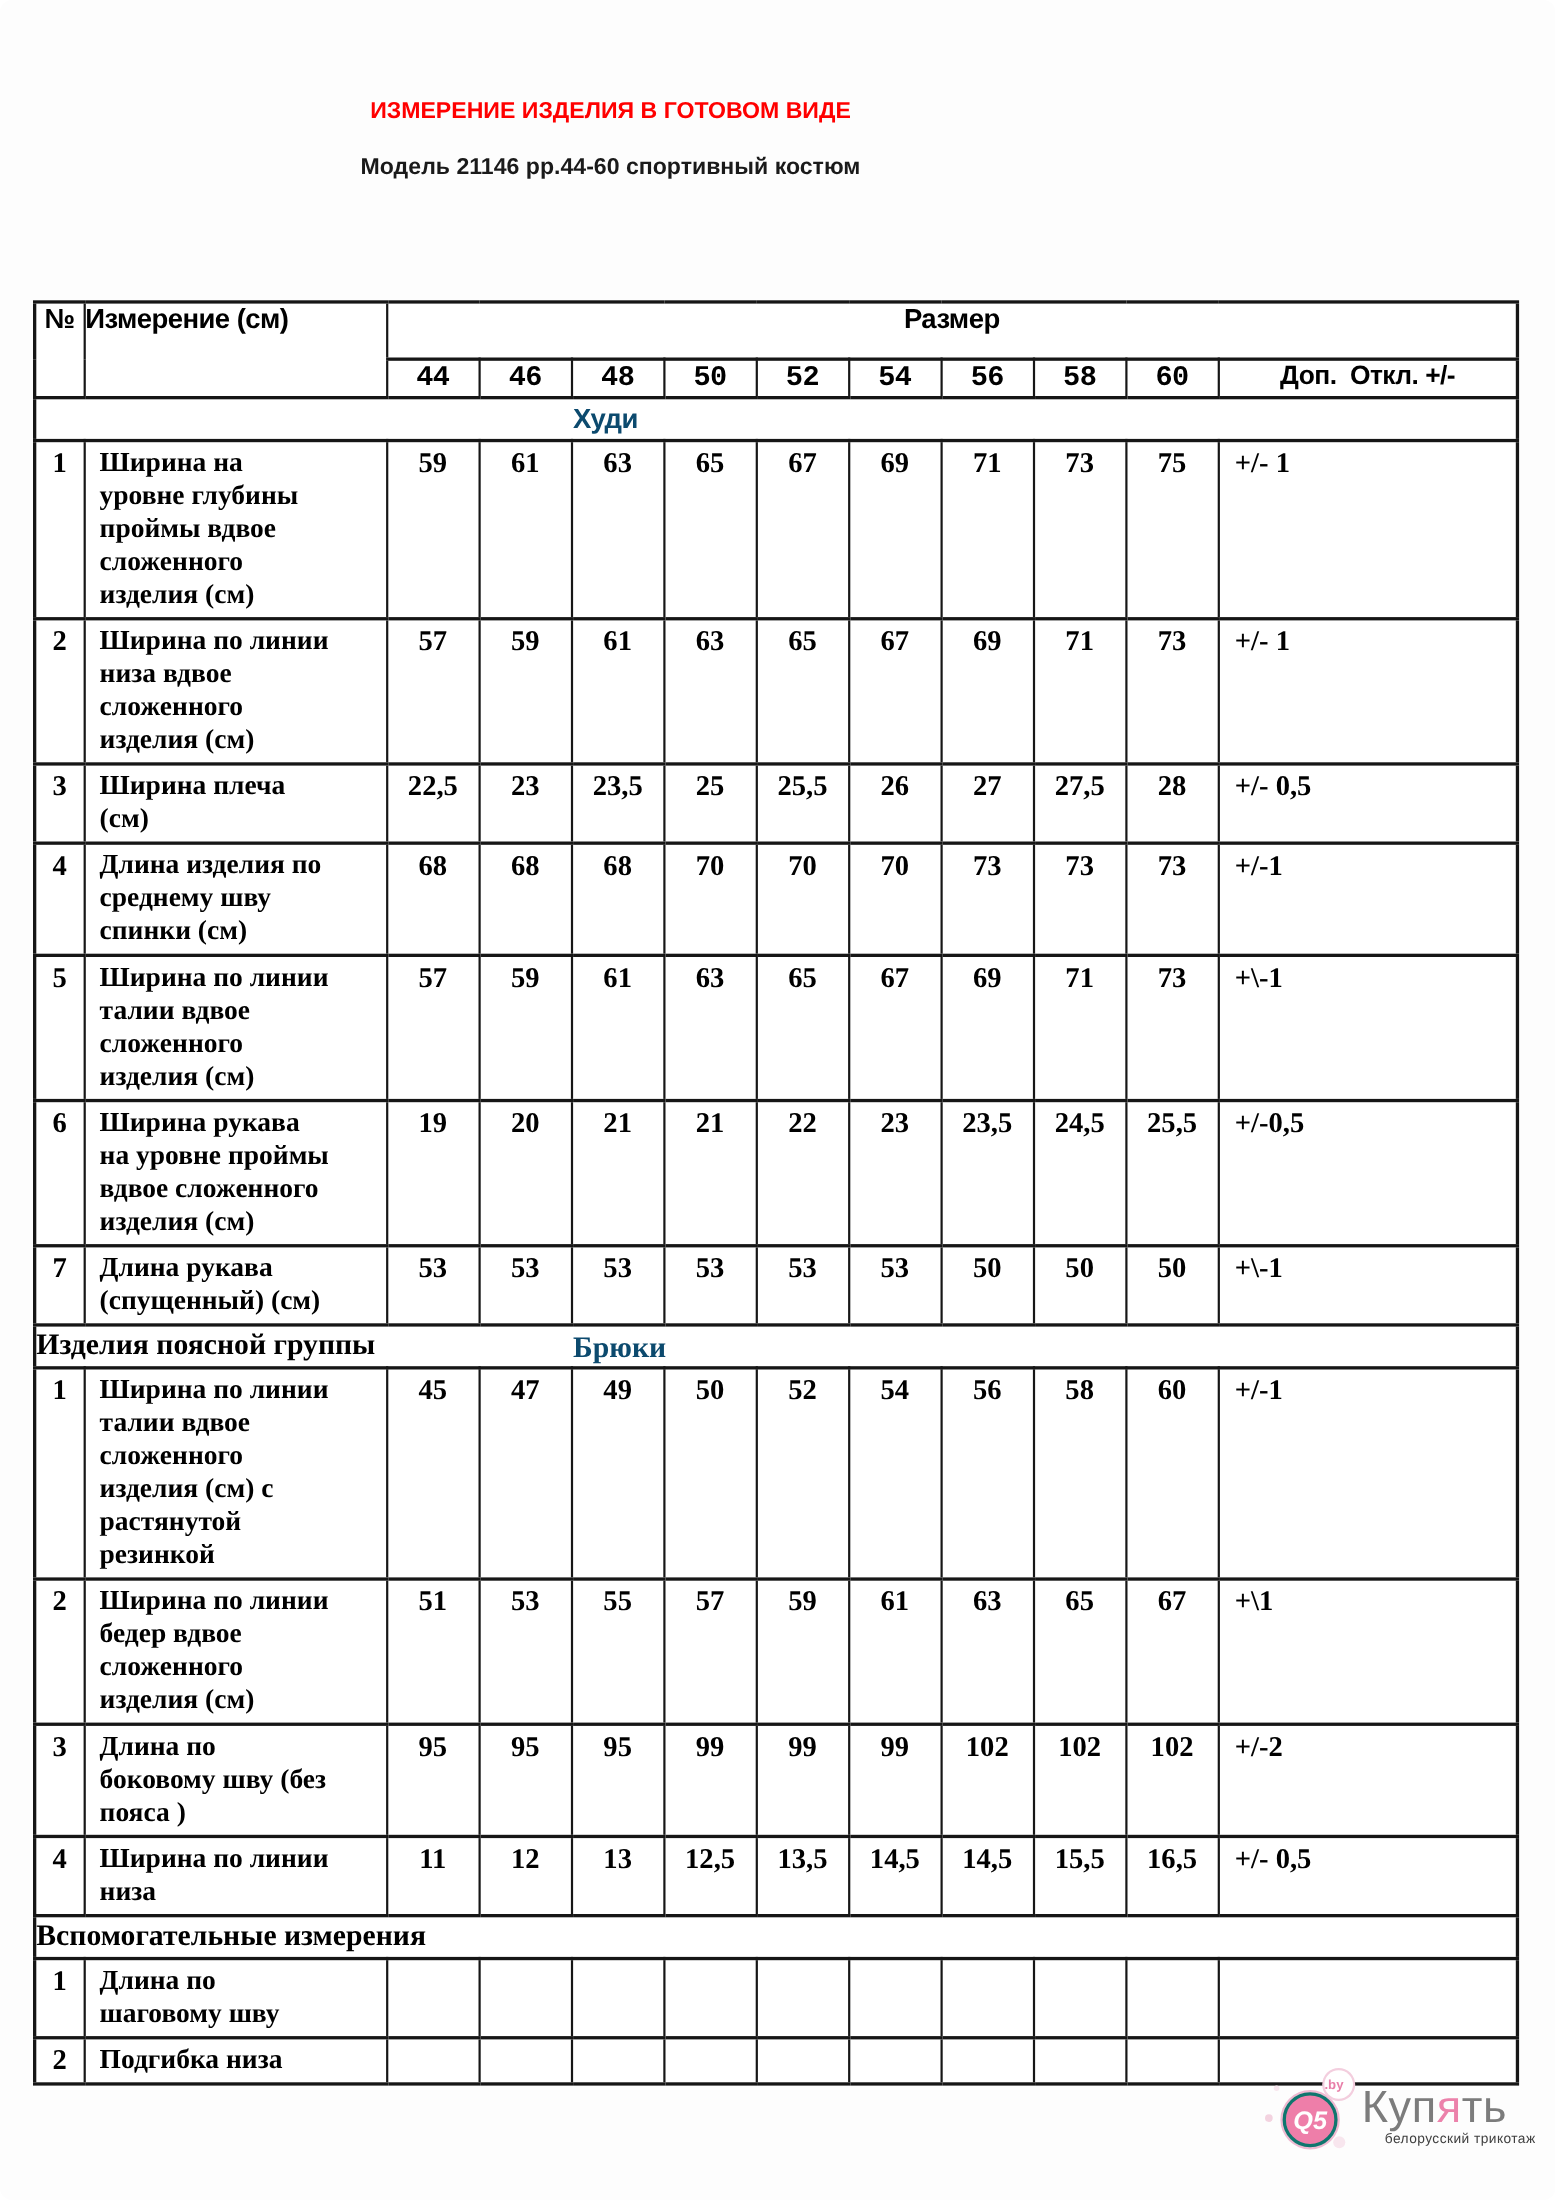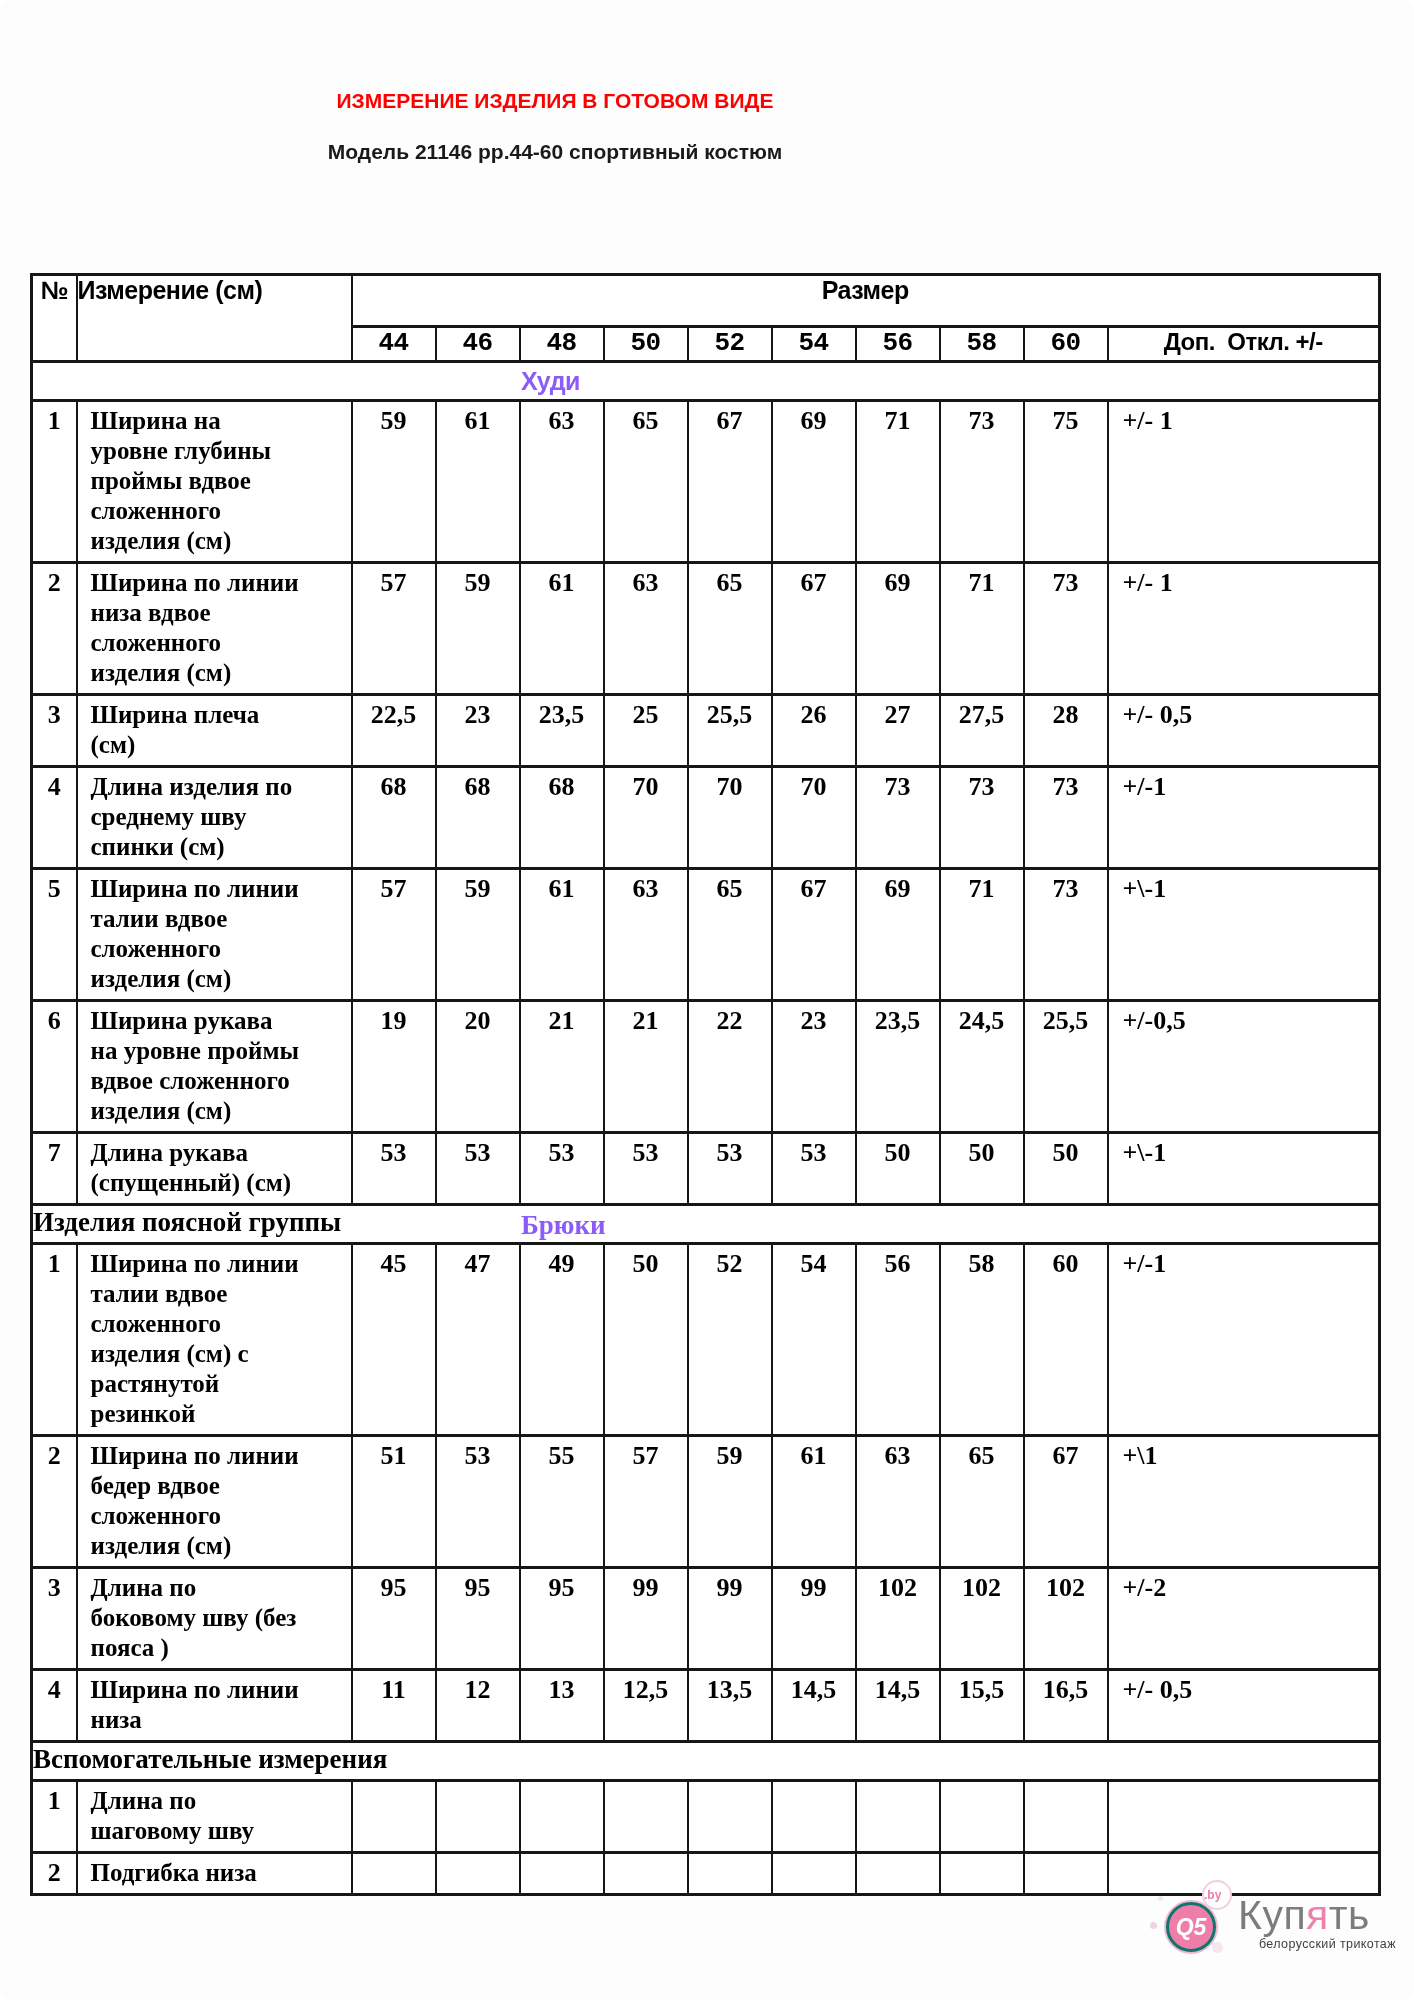--- a/index.html
+++ b/index.html
@@ -27,21 +27,21 @@
   .size-h{text-align:center;padding-top:2px;font-size:26px;font-family:Liberation Mono, monospace;}
   .tol-h{text-align:center;padding-top:2px;white-space:pre;font-size:24px;}
   tbody td.num{font-weight:bold;font-size:26px;text-align:center;padding-top:4px;line-height:30px;}
   tbody td.label{font-weight:bold;font-size:25px;line-height:30px;padding:4px 6px 5px 13px;
                  white-space:pre-line;}
   tbody td.val{font-weight:bold;font-size:26px;line-height:30px;text-align:center;padding-top:4px;}
   tbody td.tol{font-weight:bold;font-size:26px;line-height:30px;text-align:left;padding:4px 4px 4px 14px;}
   tr.section-row td{position:relative;height:36px;}
   .section-cell{padding:3px 6px 4px 8px;}
   .section-left{font-weight:bold;font-size:27px;line-height:32px;}
-  .red-label{position:absolute;left:488px;top:3px;color:#8b5cf6;font-weight:bold;}
+  .red-label{position:absolute;left:488px;top:3px;color:#0c4a6e;font-weight:bold;}
   .red-sans{font-family:"Liberation Sans",sans-serif;font-size:25px;line-height:30px;letter-spacing:-0.5px;}
   .red-serif{font-family:"Liberation Serif",serif;font-size:27px;line-height:32px;}
   
   .logo{position:absolute;left:1148px;top:1882px;width:250px;height:86px;
         font-family:"Liberation Sans",sans-serif;}
   .logo-dot1{position:absolute;left:2px;top:40px;width:7px;height:7px;border-radius:50%;background:#f3d3e0;}
   .logo-dot2{position:absolute;left:64px;top:60px;width:11px;height:11px;border-radius:50%;background:#f8e6ee;}
   .logo-dot3{position:absolute;left:10px;top:14px;width:5px;height:5px;border-radius:50%;background:#f8e6ee;}
   .logo-circle{position:absolute;left:18px;top:20px;width:44px;height:44px;border-radius:50%;
         background:#ee7ea9;border:3px solid #0f766e;box-shadow:0 0 0 2px #eebad1;

